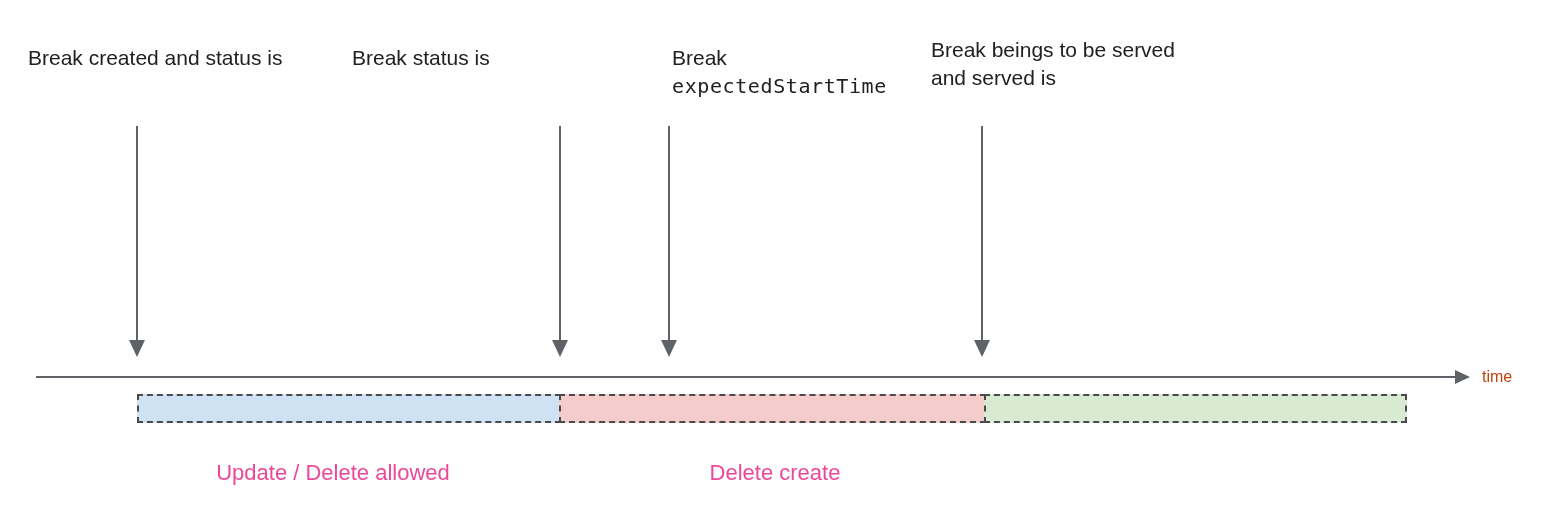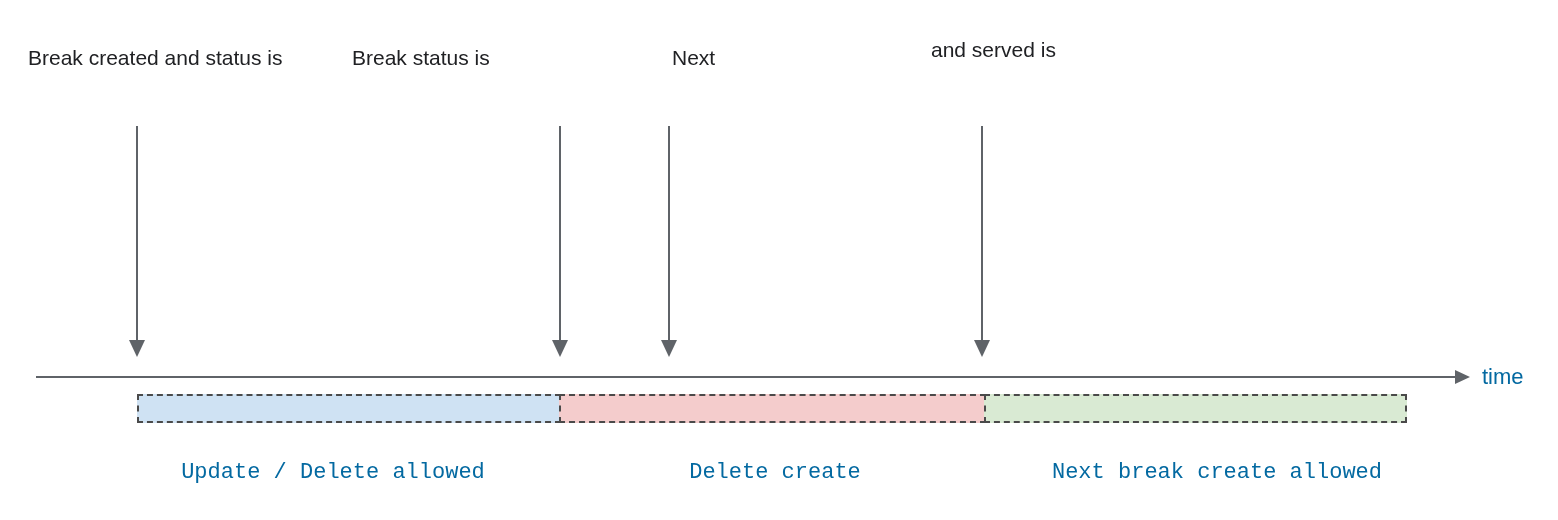--- a/index.html
+++ b/index.html
@@ -74,68 +74,69 @@
     width: 0;
     height: 0;
     border-top: 7px solid transparent;
     border-bottom: 7px solid transparent;
     border-left: 15px solid #5f6368;
   }
   .time-label {
     position: absolute;
     left: 1482px;
     top: 364px;
-    font-size: 22px;
+    font-size: 16px;
     line-height: 26px;
-    color: #0369a1;
+    color: #c2410c;
   }
   
   .bar {
     position: absolute;
     top: 394px;
     height: 29px;
     box-sizing: border-box;
     border: 2px dashed #4a4a4a;
   }
   .bar-blue  { left: 137px; width: 424px; }
   .bar-pink  { left: 559px; width: 427px; }
   .bar-green { left: 984px; width: 423px; }
   
   .period-label {
     position: absolute;
     top: 460px;
     transform: translateX(-50%);
     font-size: 22px;
     line-height: 26px;
-    color: #0369a1;
+    color: #ec4899;
     white-space: nowrap;
-    font-family: Liberation Mono, monospace;
   }
   .label-1 { left: 333px; }
   .label-2 { left: 775px; }
   .label-3 { left: 1217px; }
 </style>
 </head>
 <body>
 
 <div class="canvas">
 
   <div class="annotation" style="left:28px; top:44px;">
     <div class="sans">Break created and status is</div>
   </div>
 
   <div class="annotation" style="left:352px; top:44px;text-align:right;">
     <div class="sans">Break status is</div>
   </div>
 
   <div class="annotation" style="left:672px; top:44px;">
-    <div class="sans">Next</div>
+    <div class="sans">Break</div>
+    <div class="mono">expectedStartTime</div>
   </div>
 
   <div class="annotation" style="left:931px; top:36px;">
+    <div class="sans">Break beings to be served</div>
     <div class="sans">and served is</div>
   </div>
 
   <div class="down-arrow" style="left:129px;">
     <div class="shaft"></div>
     <div class="head"></div>
   </div>
   <div class="down-arrow" style="left:552px;">
     <div class="shaft"></div>
     <div class="head"></div>
@@ -152,15 +153,14 @@
   <div class="timeline-line"></div>
   <div class="timeline-head"></div>
   <div class="time-label">time</div>
 
   <div class="bar bar-blue" style="background-color: rgb(207, 226, 243);"></div>
   <div class="bar bar-pink" style="background-color: rgb(244, 204, 204);"></div>
   <div class="bar bar-green" style="background-color: rgb(217, 234, 211);"></div>
 
   <div class="period-label label-1">Update / Delete allowed</div>
   <div class="period-label label-2">Delete create</div>
-  <div class="period-label label-3">Next break create allowed</div>
 
 </div>
 
 </body></html>

